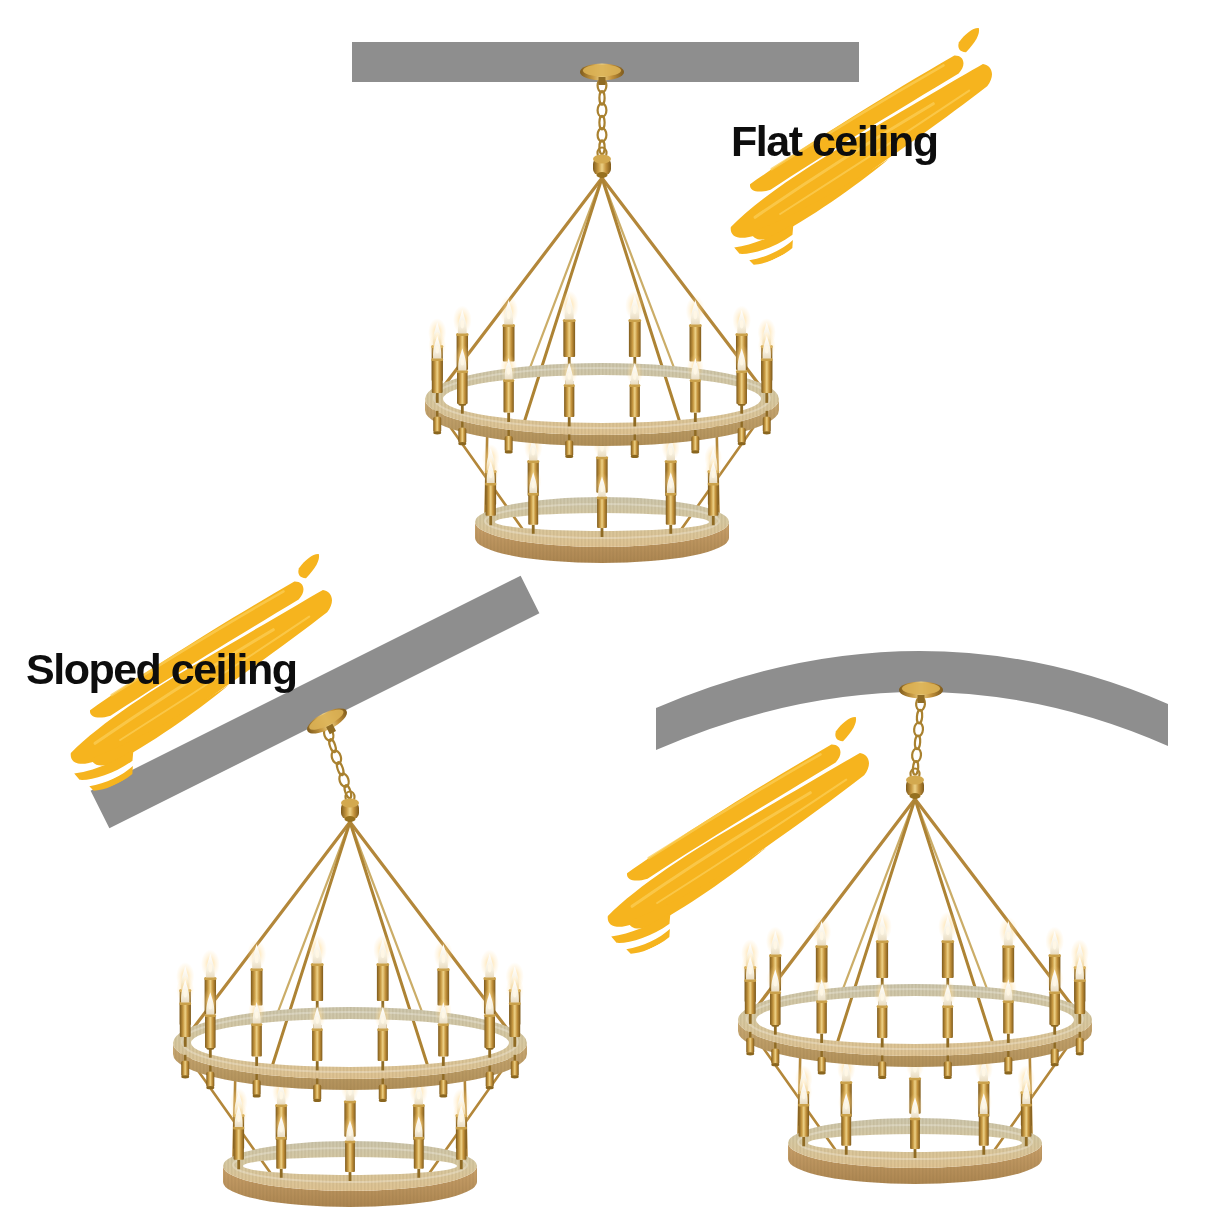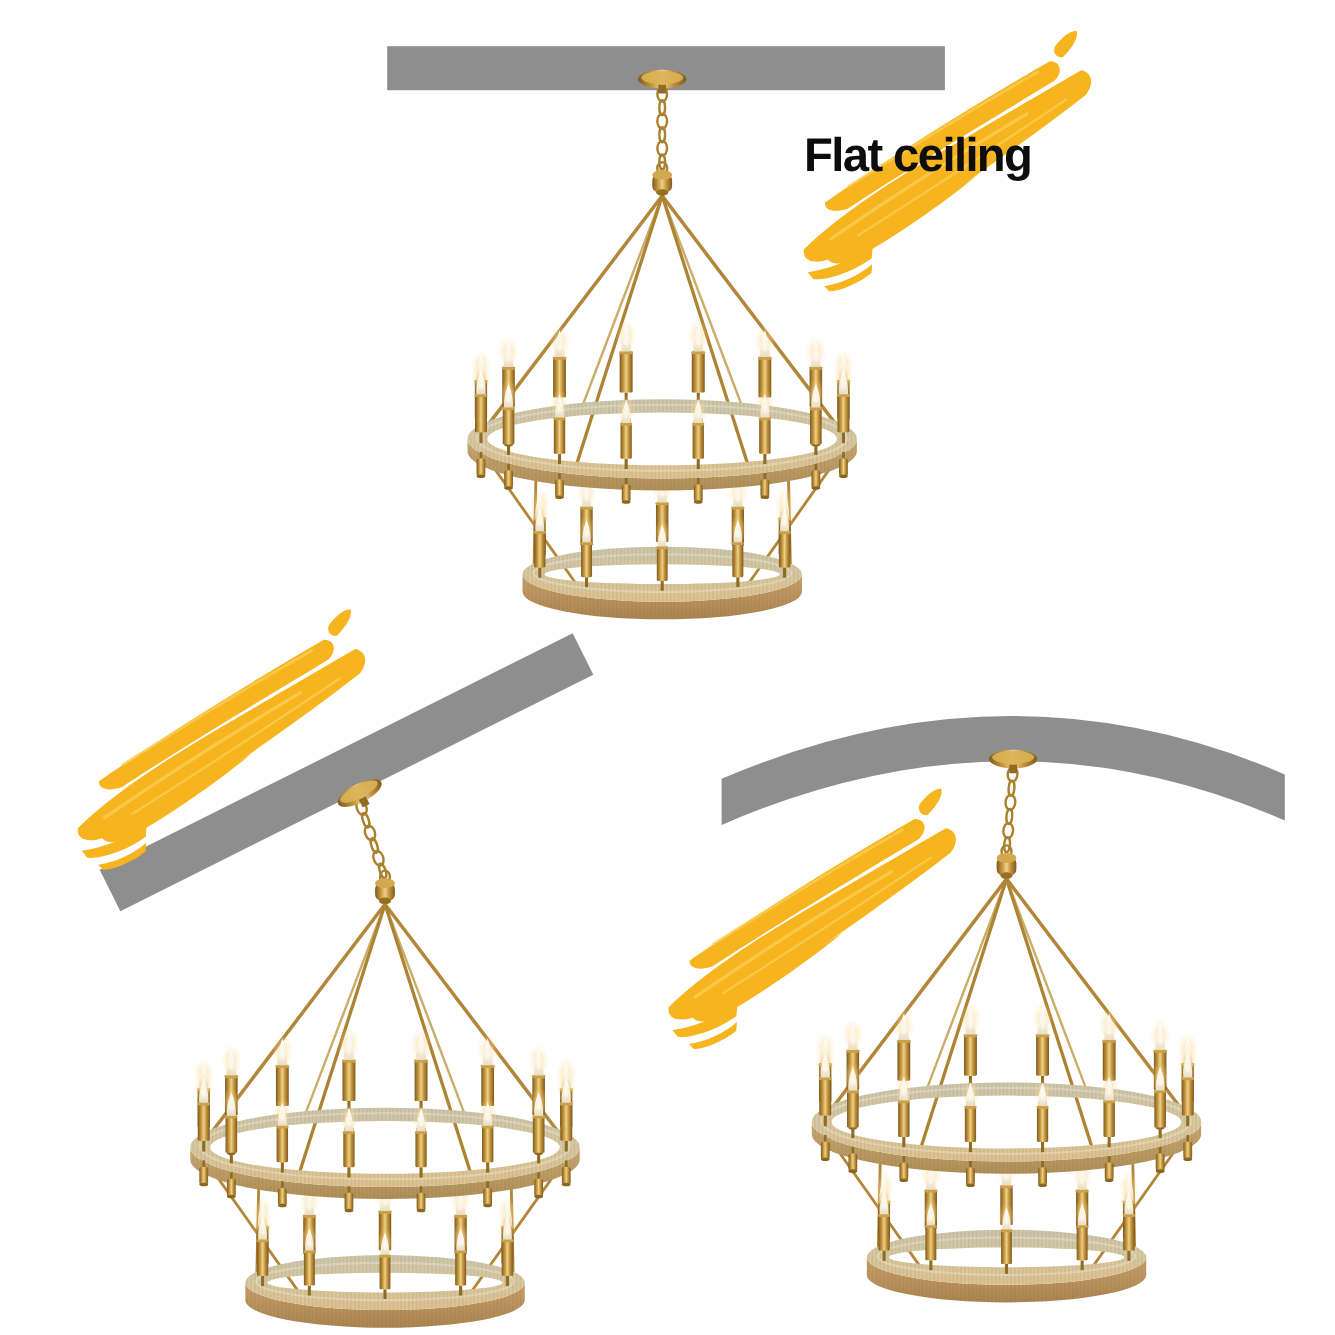--- a/index.html
+++ b/index.html
@@ -57,20 +57,21 @@
         <path d="M 294 16 C 304 11 313 9 318 12 C 317 18 308 24 296 28 C 290 25 290 20 294 16 Z" fill="#F6B41E"></path>
         <path d="M 2 102 C 20 108 44 110 66 106 L 60 116 C 38 120 14 116 4 110 Z" fill="#F6B41E"></path>
         <path d="M 10 120 C 26 125 44 125 58 121 L 54 128 C 38 132 20 130 12 126 Z" fill="#F6B41E"></path>
         <path d="M 34 84 C 100 74 170 66 244 60" fill="none" stroke="#FBCD55" stroke-width="3" opacity="0.75" stroke-linecap="round"></path>
         <path d="M 58 92 C 130 84 210 74 282 64" fill="none" stroke="#FBCD55" stroke-width="2" opacity="0.75" stroke-linecap="round"></path>
         <path d="M 70 48 C 140 40 210 34 270 30" fill="none" stroke="#FBCD55" stroke-width="2.5" opacity="0.75" stroke-linecap="round"></path>
       </g>
     </svg>
 
   <div class="label" style="left:731px;top:120px">Flat ceiling</div>
+  <div class="label" style="left:26px;top:648px">Sloped ceiling</div>
 
   <svg class="chand" id="ch-flat" style="left:412px;top:52px" width="380" height="520" viewBox="0 0 380 520">
       <defs>
         <linearGradient id="cf-brass" x1="0" y1="0" x2="1" y2="0">
           <stop offset="0" stop-color="#7E5A1B" stop-opacity="1"></stop>
           <stop offset="0.3" stop-color="#C89A43" stop-opacity="1"></stop>
           <stop offset="0.5" stop-color="#EDD186" stop-opacity="1"></stop>
           <stop offset="0.72" stop-color="#C3923C" stop-opacity="1"></stop>
           <stop offset="1" stop-color="#7E5A1B" stop-opacity="1"></stop>
         </linearGradient>

